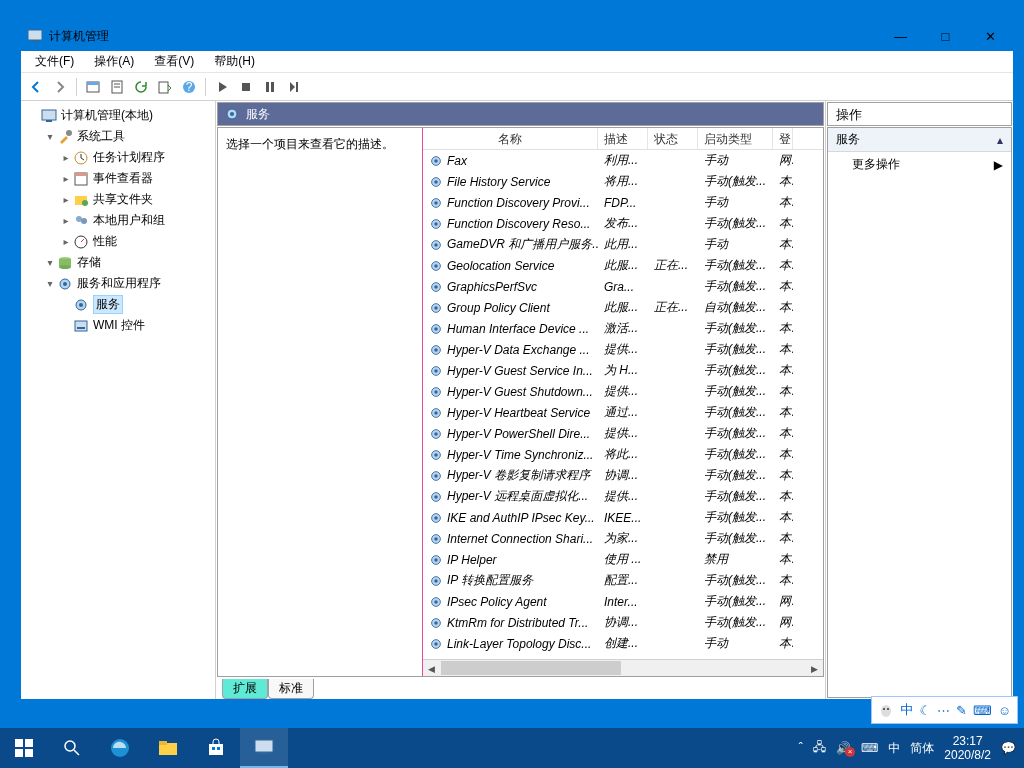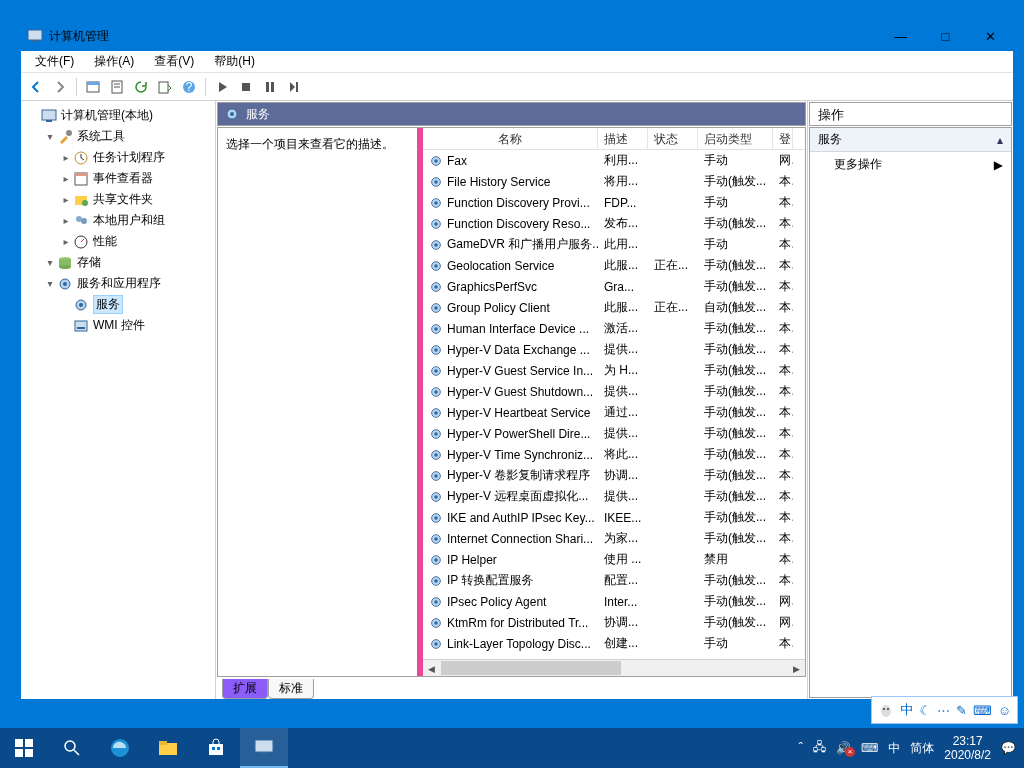--- a/index.html
+++ b/index.html
@@ -18,40 +18,40 @@
 .tsep { width:1px; height:18px; background:#d0d0d0; margin:0 3px; }
 .body { flex: 1; display: flex; min-height: 0; }
 .tree { width: 195px; border-right: 1px solid #d0d0d0; padding: 4px 2px; overflow: hidden; background: #fff; }
 .tree-item { display: flex; align-items: center; height: 21px; white-space: nowrap; }
 .tree-item .twisty { width: 14px; text-align: center; color: #666; font-size: 10px; }
 .tree-item .ticon { width: 16px; height: 16px; margin-right: 4px; display:inline-flex; align-items:center; justify-content:center; }
 .tree-item.selected span.label { background: #cce8ff; border:1px solid #99d1ff; padding: 0 2px; }
 .center { flex: 1; display: flex; flex-direction: column; min-width: 0; }
 .svc-header { height: 24px; background: #5d6b99; color: #fff; display: flex; align-items: center; gap: 6px; padding: 0 6px; border: 1px solid #a0a0a0; margin:1px; }
 .svc-body { flex:1; display:flex; border:1px solid #a0a0a0; margin:0 1px; min-height:0; }
-.svc-left { width: 205px; border-right: 6px solid #ec4899; padding: 8px; font-size: 12px; color:#000; }
+.svc-left { width: 205px; border-right: 1px solid #ec4899; padding: 8px; font-size: 12px; color:#000; }
 .svc-list { flex:1; display:flex; flex-direction:column; min-width:0; }
 .list-head { height: 22px; display:flex; border-bottom:1px solid #e0e0e0; }
 .list-head div { padding: 3px 6px; border-right:1px solid #e5e5e5; font-size:12px; color:#333; white-space:nowrap; overflow:hidden;flex-direction:column; }
-.list-rows { flex:1; overflow:hidden; }
+.list-rows { flex:1; overflow:hidden;font-style:italic; }
 .row { display:flex; height:21px; align-items:center; }
 .row div { padding: 0 6px; white-space:nowrap; overflow:hidden; text-overflow:ellipsis; font-size:12px; }
 .row .ricon { width:14px; height:14px; margin-right:4px; display:inline-block; flex-shrink:0; }
 .col-name { width:175px; display:flex !important; align-items:center; }
 .col-desc { width:50px; }
 .col-stat { width:50px; }
 .col-start { width:75px; }
 .col-logon { width:20px; }
 .hscroll { height:17px; background:#f0f0f0; border-top:1px solid #d0d0d0; position:relative; }
 .hscroll .thumb { position:absolute; left:18px; top:1px; height:14px; width:180px; background:#cdcdcd; }
 .hscroll .abtn { position:absolute; top:0; width:17px; height:17px; display:flex; align-items:center; justify-content:center; color:#555; font-size:9px; }
 .tabs { height:22px; display:flex; align-items:flex-end; padding-left:6px; gap:0; background:#fff; }
 .tab { border:1px solid #a0a0a0; border-top:none; border-radius:0 0 4px 4px; padding:1px 10px; background:#f8f8f8; font-size:12px; margin-top:-1px; }
-.tab.active { background:#8b5cf6; }
-.actions { width:206px; border-left:1px solid #d0d0d0; display:flex; flex-direction:column; }
+.tab.active { background:#5eead4; }
+.actions { width:188px; border-left:1px solid #d0d0d0; display:flex; flex-direction:column; }
 .actions-hd { height:24px; border:1px solid #a0a0a0; margin:1px; padding:3px 8px; background:#fff; font-size:13px; }
 .actions-body { border:1px solid #a0a0a0; margin:0 1px 1px 1px; flex:1; }
 .act-section { background:#eef3fa; padding:3px 8px; display:flex; justify-content:space-between; align-items:center; border-bottom:1px solid #d8d8d8; }
 .act-item { padding:4px 8px 4px 24px; display:flex; justify-content:space-between; align-items:center;gap:40px; }
 .taskbar { position:absolute; left:0; right:0; bottom:0; height:40px; background:#0a4a8a; display:flex; align-items:center; color:#fff; }
 .taskbar .tbitem { width:48px; height:40px; display:flex; align-items:center; justify-content:center; }
 .taskbar .tbitem.active { background: rgba(255,255,255,0.12); border-bottom:2px solid #76b9ed; }
 .tray { margin-left:auto; display:flex; align-items:center; gap:10px; padding-right:8px; font-size:12px; }
 .clock { text-align:center; line-height:1.2; font-size:12px; }
 .widget { position:absolute; right:6px; bottom:44px; background:#fff; border:1px solid #a0c4ff; padding:4px 6px; display:flex; gap:6px; align-items:center; height:28px; }

